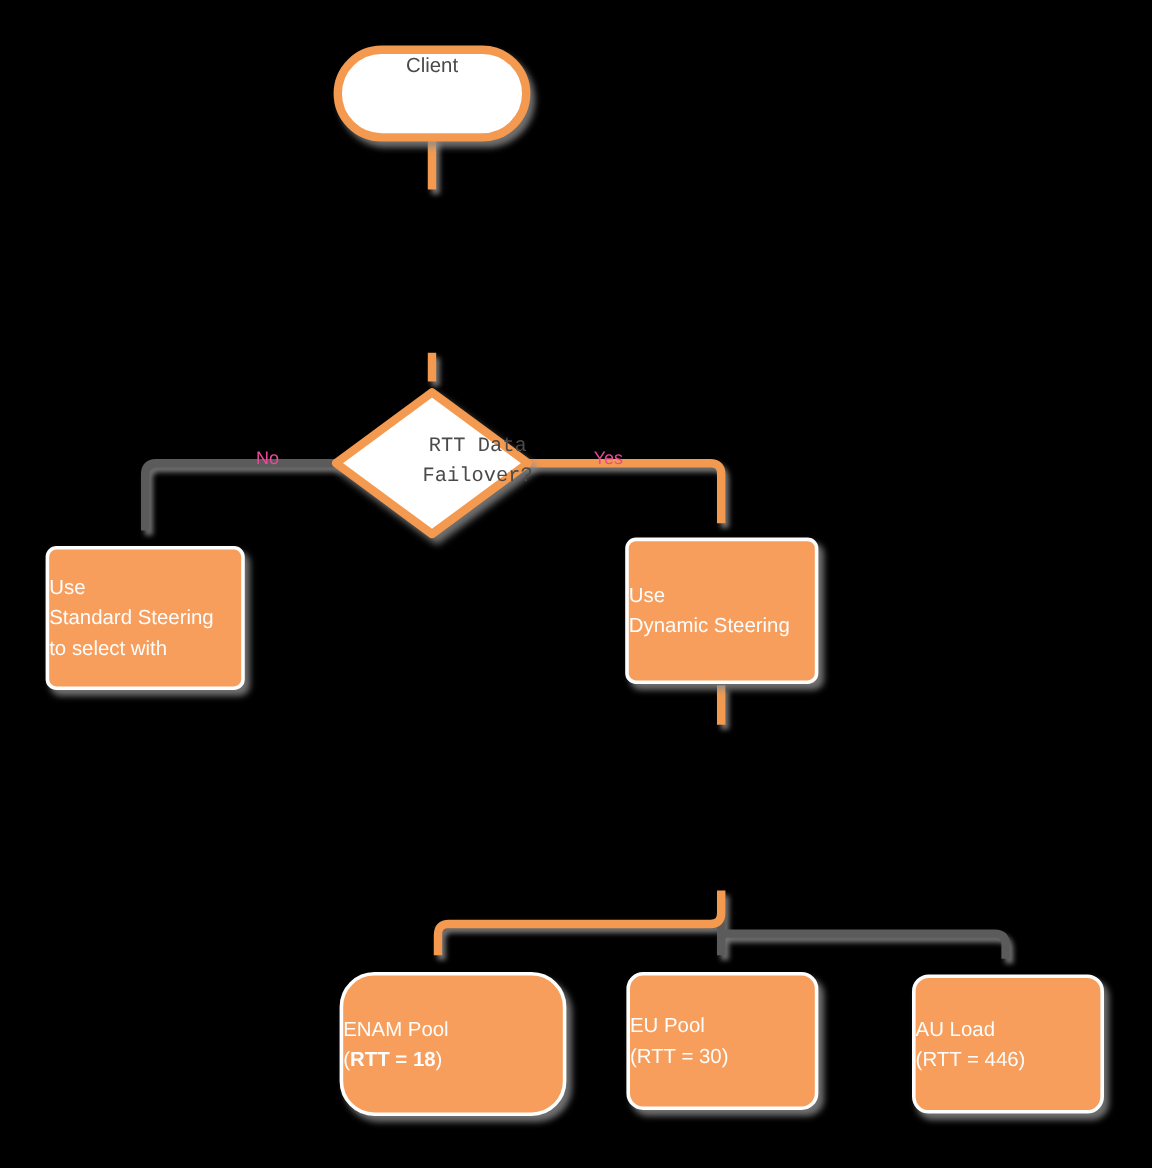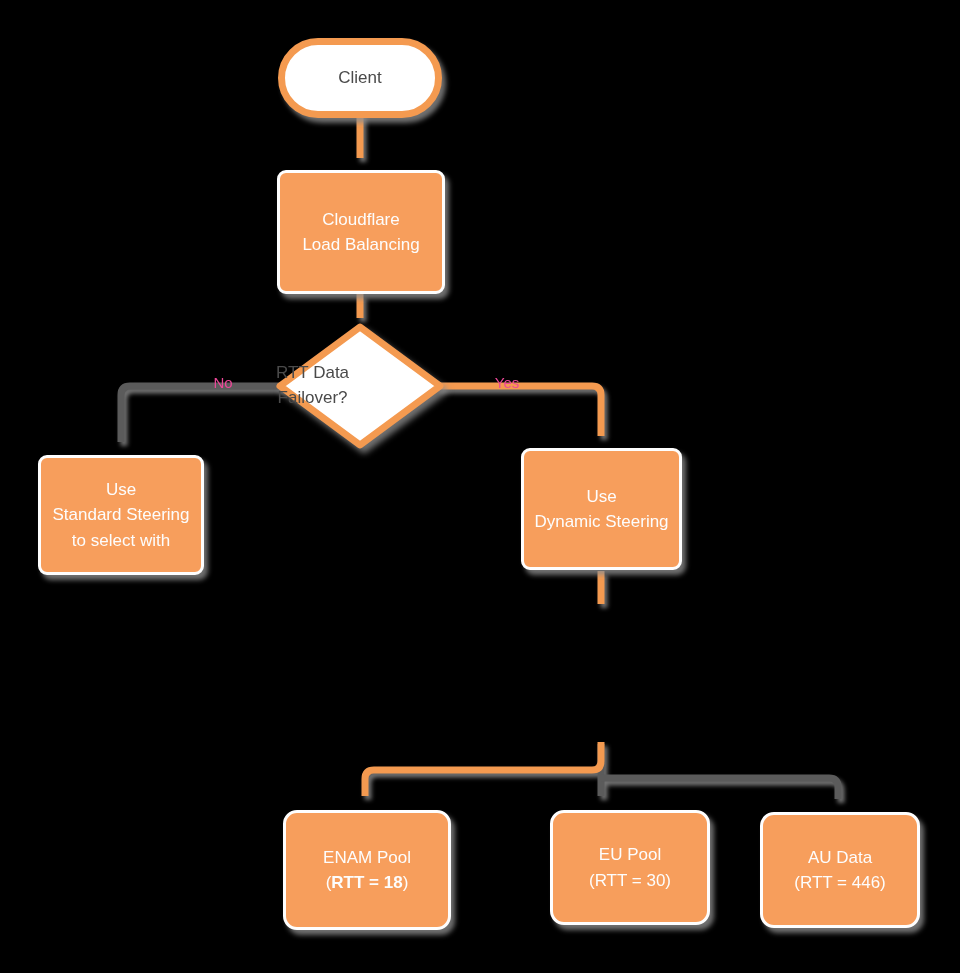--- a/index.html
+++ b/index.html
@@ -5,41 +5,41 @@
   html,body{margin:0;padding:0;background:#000;}
   .canvas{
     position:relative;width:960px;height:973px;background:#000;overflow:hidden;
     font-family:"Liberation Sans",sans-serif;
   }
   svg.edges{position:absolute;left:0;top:0;filter:drop-shadow(3px 4px 2px rgba(135,135,135,0.85));}
   svg.edges path{fill:none;stroke-linecap:butt;}
   svg.edges path.o{stroke:#F49A50;stroke-width:7;}
   svg.edges path.g{stroke:#5B5B5B;stroke-width:7;}
 
-  .node{position:absolute;box-sizing:border-box;display:flex;align-items:center;justify-content:center;
+  .node{position:absolute;box-sizing:border-box;display:flex;align-items:flex-start;justify-content:center;
         text-align:center;}
   .stadium{
     background:#fff;border:7px solid #F49A50;border-radius:44px;
     color:#4A4A4A;font-size:17px;
     box-shadow:4px 5px 5px rgba(140,140,140,0.8);
   }
   .box{
     background:#F79E5C;border:3px solid #FEFEFE;border-radius:9px;
     color:#FDFDFD;font-size:17px;line-height:1.5;
     box-shadow:4px 5px 5px rgba(140,140,140,0.8);
     flex-direction:column;
   }
   .box.pool{border-radius:14px;}
   .diamond{position:absolute;}
   .diamond svg{position:absolute;left:0;top:0;filter:drop-shadow(4px 5px 3px rgba(140,140,140,0.8));}
   .diamond polygon{fill:#FFFFFF;stroke:#F49A50;stroke-width:7;stroke-linejoin:round;}
   .dtext{
     position:absolute;left:0;top:0;right:0;bottom:0;
-    display:flex;align-items:center;justify-content:flex-start;text-align:center;
-    color:#4A4A4A;font-size:17px;line-height:1.45;
+    display:flex;align-items:center;justify-content:flex-end;text-align:center;
+    color:#4A4A4A;font-size:17px;line-height:1.45;font-family:Liberation Mono, monospace;
   }
   .edge-label{
     position:absolute;color:#ec4899;font-size:15px;line-height:1.2;
     text-align:center;
   }
   .b{font-weight:bold;}
 </style>
 </head>
 <body>
 
@@ -70,24 +70,20 @@
     <span>No</span>
   </div>
   <div class="edge-label" style="left:487px;top:374px;width:40px;">
     <span>Yes</span>
   </div>
 
   <div class="node stadium" style="left:278px;top:38px;width:164px;height:80px;">
     <span>Client</span>
   </div>
 
-  <div class="node box" style="left:277px;top:170px;width:168px;height:124px;">
-    <span>Cloudflare</span>
-    <span>Load Balancing</span>
-  </div>
 
   <div class="diamond" style="left:276px;top:323px;width:168px;height:126px;">
     <svg width="168" height="126" viewBox="0 0 168 126">
       <polygon points="84,4 164,63 84,122 4,63"></polygon>
     </svg>
     <div class="dtext">
       <div>
         <span>RTT Data</span><br>
         <span>Failover?</span>
       </div>
@@ -99,28 +95,28 @@
     <span>Standard Steering</span>
     <span>to select with</span>
   </div>
 
   <div class="node box" style="left:521px;top:448px;width:161px;height:122px;">
     <span>Use</span>
     <span>Dynamic Steering</span>
   </div>
 
 
-  <div class="node box pool" style="left:283px;top:810px;width:168px;height:120px;">
+  <div class="node box pool" style="left:283px;top:810px;width:189px;height:120px;border-radius:29px;">
     <span>ENAM Pool</span>
     <span><span>(</span><span class="b">RTT = 18</span><span>)</span></span>
   </div>
 
-  <div class="node box pool" style="left:522px;top:810px;width:160px;height:115px;margin-left:28px;">
+  <div class="node box pool" style="left:522px;top:810px;width:160px;height:115px;">
     <span>EU Pool</span>
     <span>(RTT = 30)</span>
   </div>
 
   <div class="node box pool" style="left:760px;top:812px;width:160px;height:116px;">
-    <span>AU Data</span>
+    <span>AU Load</span>
     <span>(RTT = 446)</span>
   </div>
 
 </div>
 
 </body></html>

